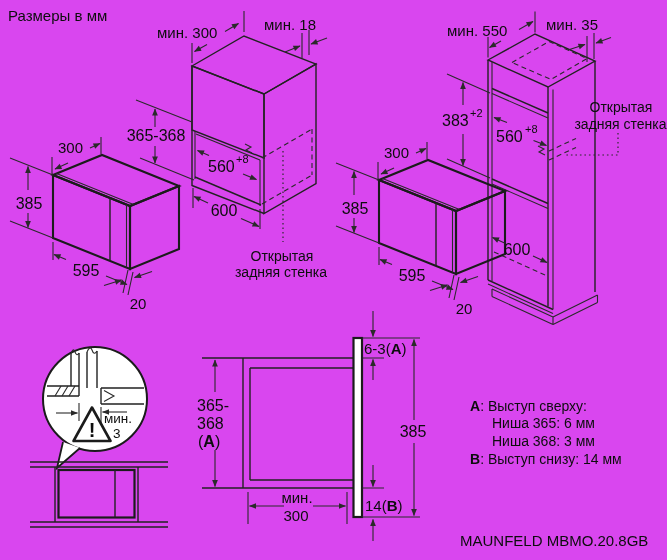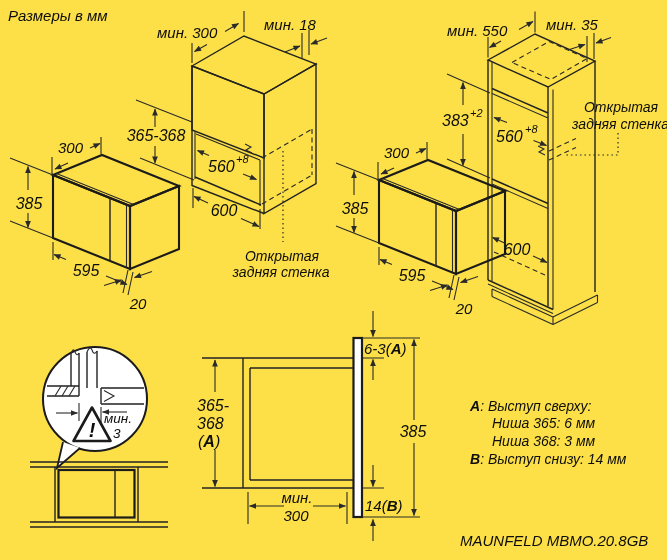--- a/index.html
+++ b/index.html
@@ -1,16 +1,16 @@
 <!DOCTYPE html>
 <html><head>
 <meta charset="utf-8">
 <style>
   html,body{margin:0;padding:0;background:#ffffff;}
-  .stage{position:relative;width:667px;height:560px;background:#fde047;overflow:hidden;font-style:italic;}
+  .stage{position:relative;width:667px;height:560px;background:#d946ef;overflow:hidden;}
   svg{position:absolute;left:0;top:0;}
   svg text{font-family:"Liberation Sans","DejaVu Sans",sans-serif;fill:#0d0d0d;}
   .s16{font-size:16px;}
   .s15{font-size:15px;}
   .s14{font-size:14px;}
   .s13{font-size:13.5px;}
   .s11{font-size:11px;}
   .bold{font-weight:bold;}
   .mid{text-anchor:middle;}
   .ln{stroke:#222222;stroke-width:1.4;fill:none;stroke-linecap:butt;}

